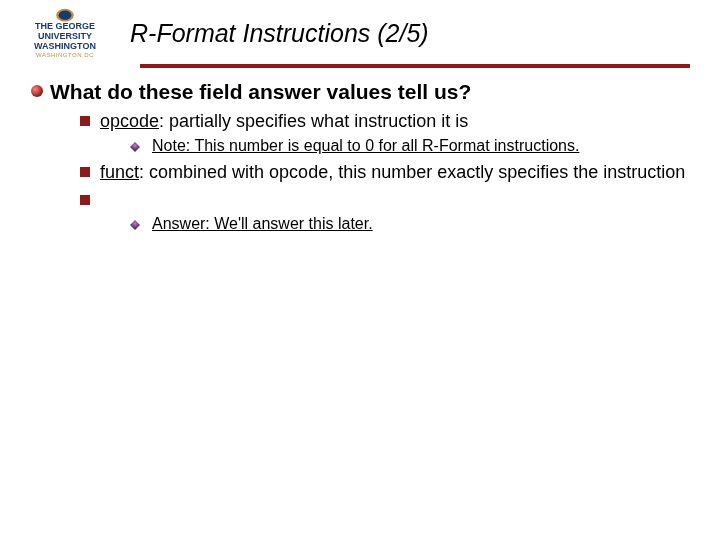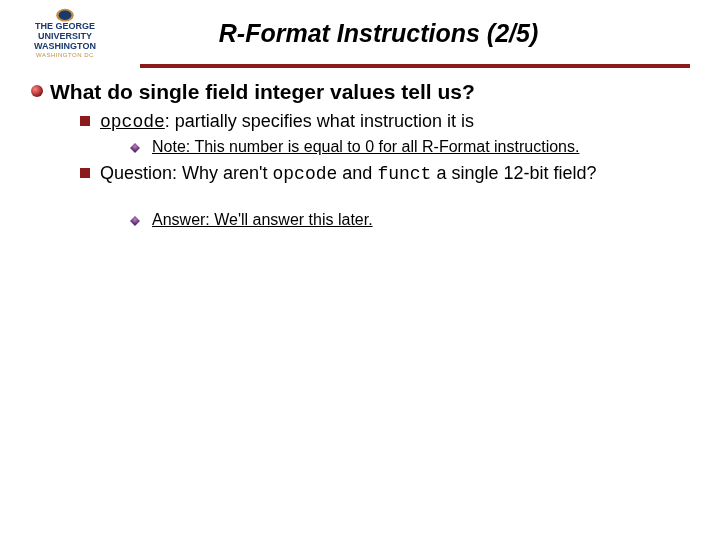--- a/index.html
+++ b/index.html
@@ -32,25 +32,24 @@
     line-height: 1.1;
     font-weight: bold;
   }
   .logo-sub {
     font-size: 6px;
     color: #c09040;
     letter-spacing: 0.5px;
   }
   .title {
     font-size: 25px;
-    font-weight: bold;
+    font-weight: normal;
     font-style: italic;
     color: #000;
     flex: 1;
-    text-align: center;
     padding-right: 60px;
   }
   .rule {
     height: 4px;
     background: #8b1a1a;
     margin: 6px 30px 12px 140px;
   }
   .content {
     padding: 0 30px 0 30px;
   }
@@ -103,21 +102,21 @@
     margin-right: 12px;
     margin-top: 5px;
     flex-shrink: 0;
   }
   .l3-text {
     font-size: 16px;
     color: #000;
     text-decoration: underline;
   }
   .code {
-    font-family: Liberation Mono, monospace;
+    font-family: Liberation Sans, sans-serif;
   }
   .under {
     text-decoration: underline;
   }
 </style>
 </head>
 <body>
 
 <div class="header">
   <div class="logo">
@@ -142,21 +141,21 @@
   <div class="l1">
     <svg class="l1-bullet" viewBox="0 0 14 14">
       <defs>
         <radialGradient id="g1" cx="35%" cy="35%" r="65%">
           <stop offset="0%" stop-color="#ff8080"></stop>
           <stop offset="100%" stop-color="#8b1a1a"></stop>
         </radialGradient>
       </defs>
       <circle cx="7" cy="7" r="6" fill="url(#g1)"></circle>
     </svg>
-    <div class="l1-text">What do single field integer values tell us?</div>
+    <div class="l1-text">What do these field answer values tell us?</div>
   </div>
 
   <div class="l2">
     <div class="l2-bullet"></div>
     <div class="l2-text">
       <span class="code under">opcode</span><span>: partially specifies what instruction it is</span>
     </div>
   </div>
 
   <div class="l3">
@@ -165,28 +164,31 @@
         <radialGradient id="g2" cx="35%" cy="35%" r="65%">
           <stop offset="0%" stop-color="#c080c0"></stop>
           <stop offset="100%" stop-color="#5a2a6e"></stop>
         </radialGradient>
       </defs>
       <rect x="1.5" y="1.5" width="7" height="7" fill="url(#g2)" transform="rotate(45 5 5)"></rect>
     </svg>
     <div class="l3-text">Note: This number is equal to 0 for all R-Format instructions.</div>
   </div>
 
+  <div class="l2">
+    <div class="l2-bullet"></div>
+    <div class="l2-text">
+      <span class="code under">funct</span><span>: combined with </span><span class="code">opcode</span><span>, this number exactly specifies the instruction</span>
+    </div>
+  </div>
 
   <div class="l2">
     <div class="l2-bullet"></div>
-    <div class="l2-text">
-      <span>Question: Why aren't </span><span class="code">opcode</span><span> and </span><span class="code">funct</span><span> a single 12-bit field?</span>
-    </div>
   </div>
 
-  <div class="l3" style="margin-top:24px;">
+  <div class="l3" style="margin-top:10px;">
     <svg class="l3-bullet" viewBox="0 0 10 10">
       <rect x="1.5" y="1.5" width="7" height="7" fill="url(#g2)" transform="rotate(45 5 5)"></rect>
     </svg>
     <div class="l3-text">Answer: We'll answer this later.</div>
   </div>
 
 </div>
 
 </body></html>

